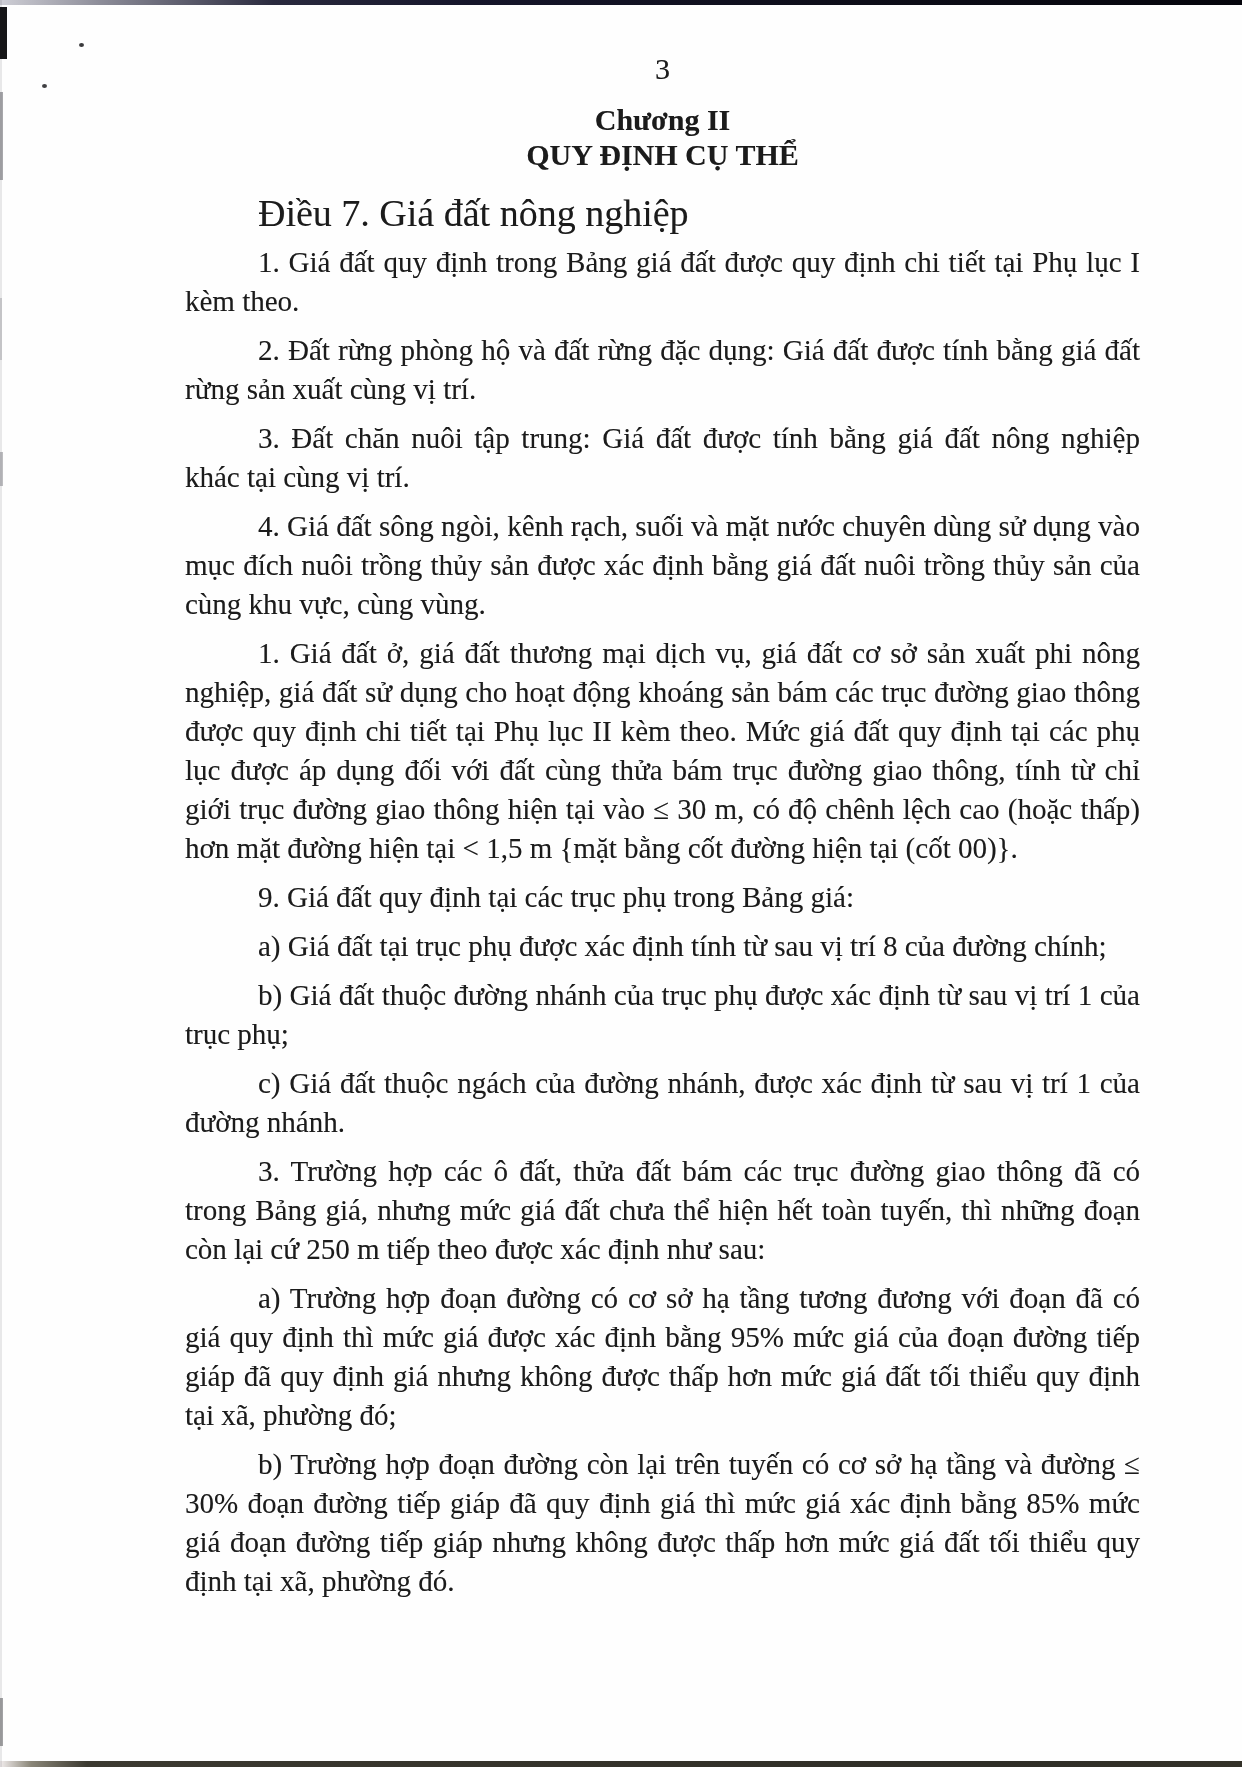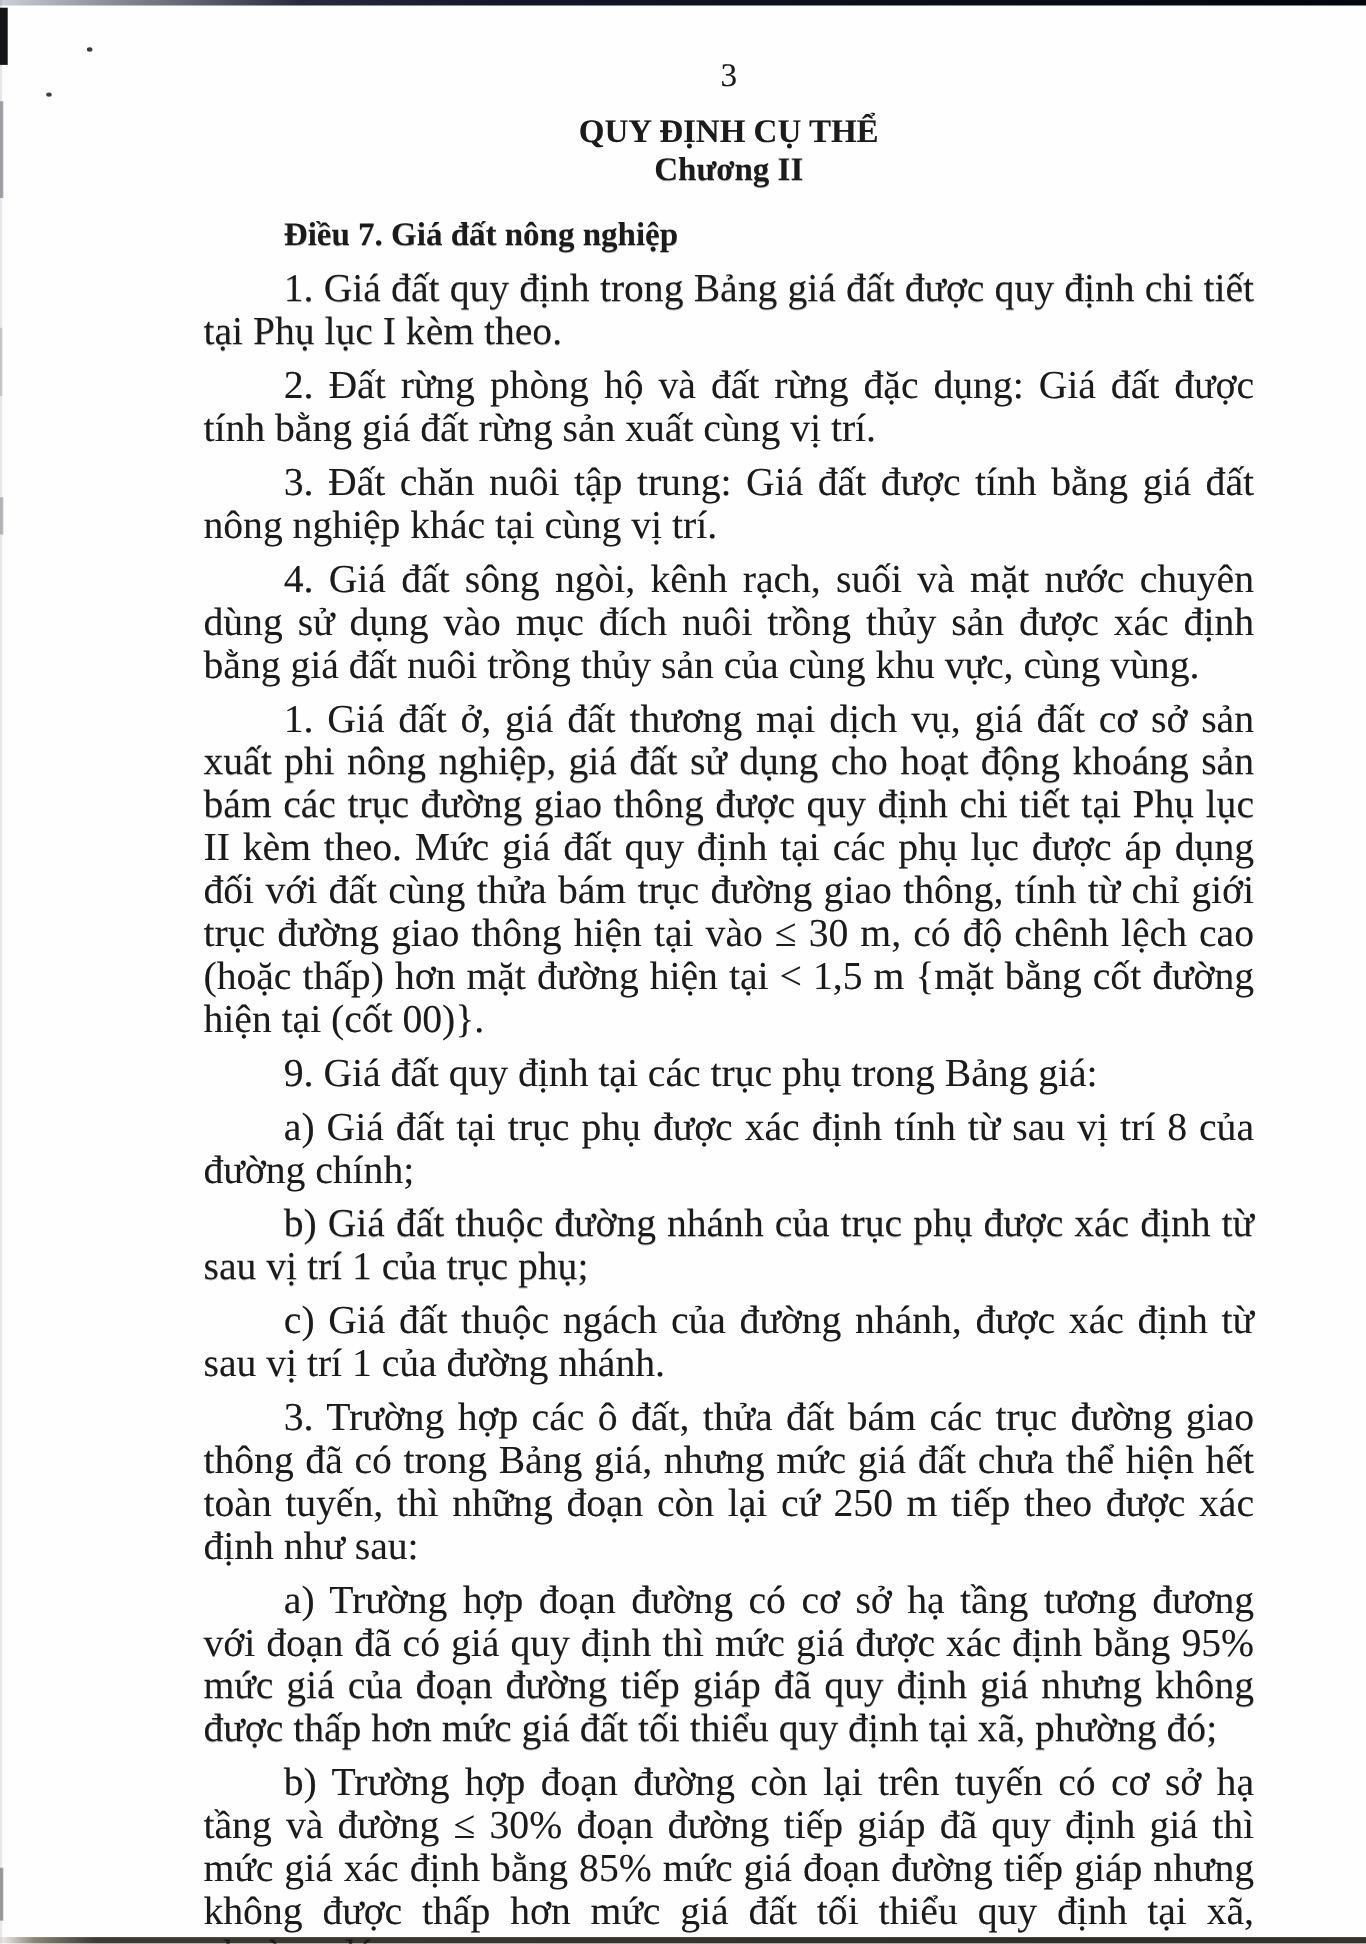--- a/index.html
+++ b/index.html
@@ -59,29 +59,29 @@
   }
   .chapter {
     margin-top: 16px;
     text-align: center;
     font-weight: bold;
     font-size: 30px;
     line-height: 35px;
   }
   .article-heading {
     margin: 22px 0 0 0;
-    font-weight: bold;
-    font-size: 30px;
+    font-weight: normal;
+    font-size: 38px;
     line-height: 39px;
     text-indent: 73px;
     text-align: justify;
   }
   .para {
     margin: 10px 0 0 0;
-    font-size: 36px;
+    font-size: 29px;
     line-height: 39px;
     text-indent: 73px;
     text-align: justify;
   }
 </style>
 </head>
 <body>
 
 <div class="page">
 
@@ -94,22 +94,22 @@
   <div class="artifact left-seg-3"></div>
   <div class="artifact left-seg-4"></div>
   <div class="artifact speck-1"></div>
   <div class="artifact speck-2"></div>
 
   <div class="content">
 
     <div class="page-number">3</div>
 
     <div class="chapter">
+      <div>Chương II</div>
       <div>QUY ĐỊNH CỤ THỂ</div>
-      <div>Chương II</div>
     </div>
 
     <p class="article-heading">Điều 7. Giá đất nông nghiệp</p>
 
     <p class="para">1. Giá đất quy định trong Bảng giá đất được quy định chi tiết tại Phụ lục I kèm theo.</p>
     <p class="para">2. Đất rừng phòng hộ và đất rừng đặc dụng: Giá đất được tính bằng giá đất rừng sản xuất cùng vị trí.</p>
     <p class="para">3. Đất chăn nuôi tập trung: Giá đất được tính bằng giá đất nông nghiệp khác tại cùng vị trí.</p>
     <p class="para">4. Giá đất sông ngòi, kênh rạch, suối và mặt nước chuyên dùng sử dụng vào mục đích nuôi trồng thủy sản được xác định bằng giá đất nuôi trồng thủy sản của cùng khu vực, cùng vùng.</p>
 
 

